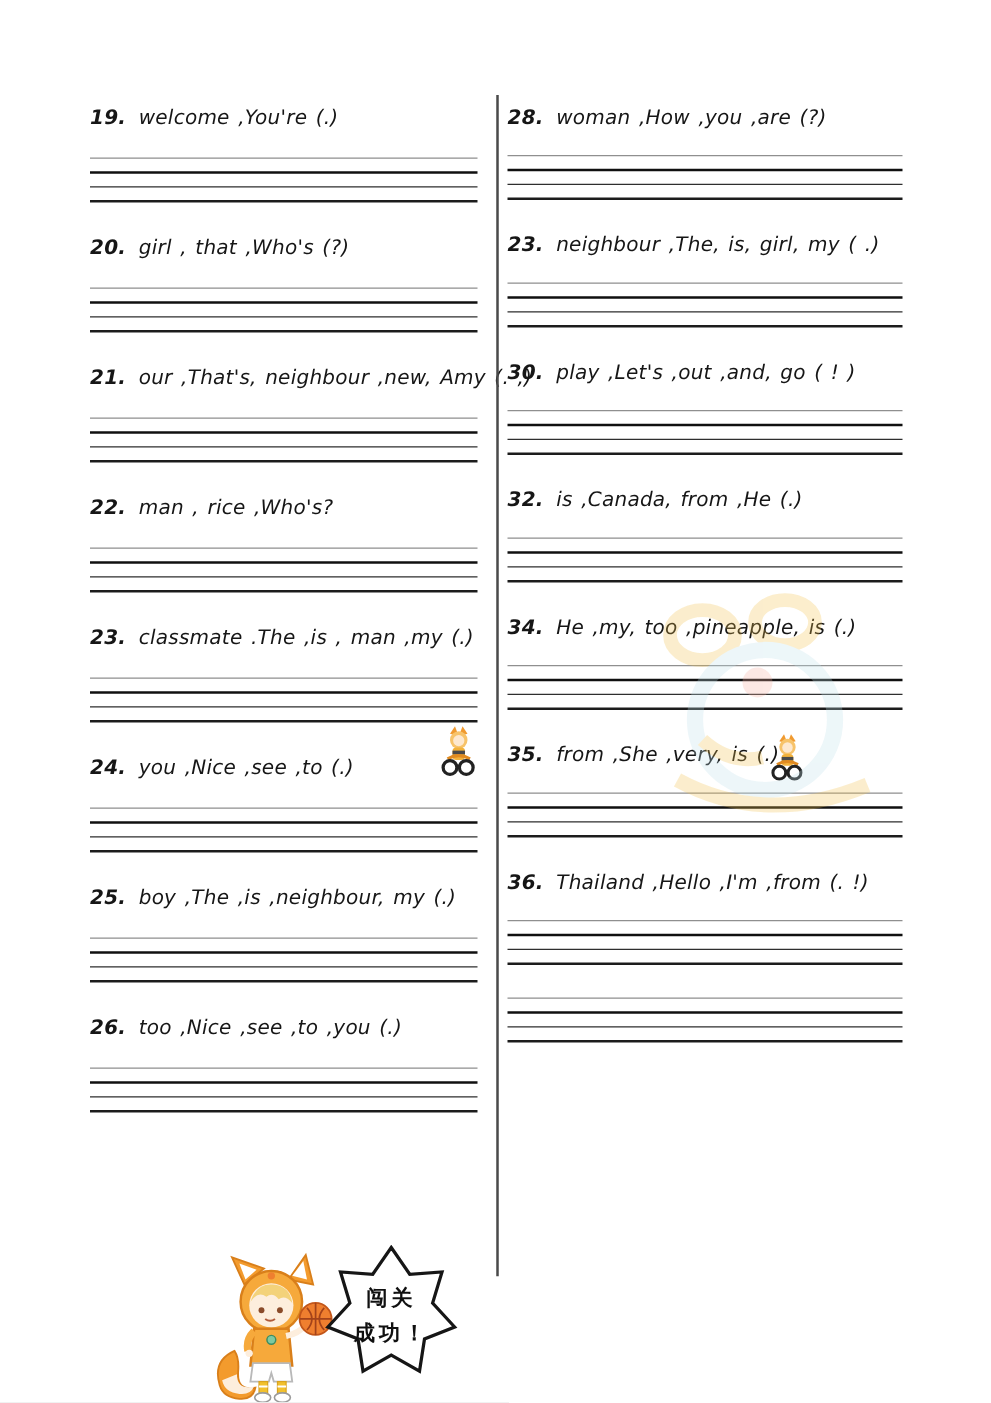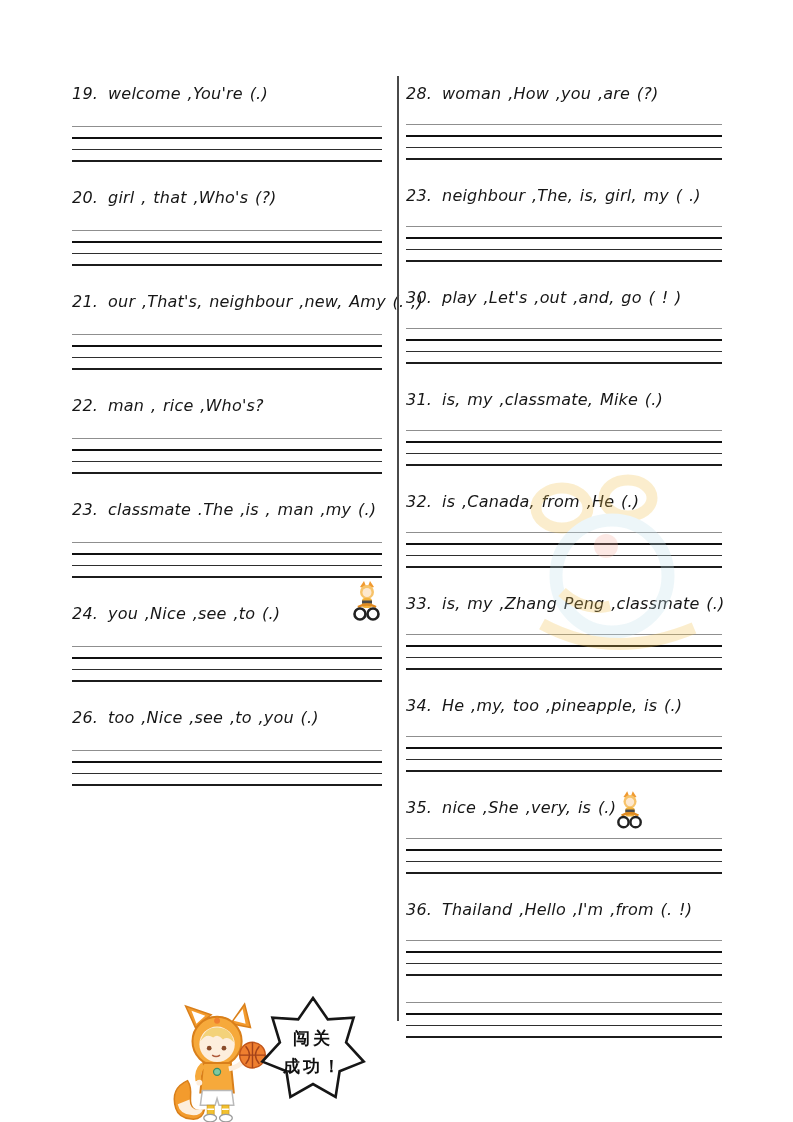--- a/index.html
+++ b/index.html
@@ -17,21 +17,21 @@
     position:absolute;left:397px;top:76px;width:2px;height:945px;
     background:#4a4a4a;
   }
   .item{margin-bottom:26px;position:relative;}
   .sent{
     height:22px;margin-bottom:20px;white-space:nowrap;
     font-style:italic;font-size:16px;color:#161616;
     letter-spacing:0.2px;word-spacing:1.5px;
   }
   .col-right .sent{margin-bottom:18px;}
-  .num{display:inline-block;margin-right:10px;font-weight:normal;}
+  .num{display:inline-block;margin-right:10px;font-weight:bold;}
   .grid4{
     height:36px;display:flex;flex-direction:column;justify-content:space-between;
   }
   .gl{width:100%;height:0;}
   .gl1{border-top:1px solid #8f8f8f;}
   .gl2{border-top:2px solid #101010;}
   .gl3{border-top:1px solid #2e2e2e;}
   .gl4{border-top:2px solid #1c1c1c;}
   .fox-abs{position:absolute;right:0px;top:-24px;width:30px;height:42px;}
   .fox-inline{position:absolute;left:210px;top:-8px;width:28px;height:40px;}
@@ -107,20 +107,29 @@
               <circle cx="21" cy="34" r="5.5" fill="none" stroke="#222222" stroke-width="2.6"></circle>
             </svg></span></div>
         <div class="grid4">
           <div class="gl gl1"></div>
           <div class="gl gl2"></div>
           <div class="gl gl3"></div>
           <div class="gl gl4"></div>
         </div>
       </div>
       <div class="item">
+        <div class="sent"><span class="num">25.</span><span>boy ,The ,is ,neighbour, my  (.)</span></div>
+        <div class="grid4">
+          <div class="gl gl1"></div>
+          <div class="gl gl2"></div>
+          <div class="gl gl3"></div>
+          <div class="gl gl4"></div>
+        </div>
+      </div>
+      <div class="item">
         <div class="sent"><span class="num">26.</span><span>too ,Nice ,see ,to ,you  (.)</span></div>
         <div class="grid4">
           <div class="gl gl1"></div>
           <div class="gl gl2"></div>
           <div class="gl gl3"></div>
           <div class="gl gl4"></div>
         </div>
       </div>
     </div>
 
@@ -148,57 +157,39 @@
       <div class="item">
         <div class="sent"><span class="num">30.</span><span>play ,Let's ,out ,and, go ( ! )</span></div>
         <div class="grid4">
           <div class="gl gl1"></div>
           <div class="gl gl2"></div>
           <div class="gl gl3"></div>
           <div class="gl gl4"></div>
         </div>
       </div>
       <div class="item">
-        <div class="sent"><span class="num">31.</span><span>is, my ,classmate, Mike  (.)</span></div>
-        <div class="grid4">
-          <div class="gl gl1"></div>
-          <div class="gl gl2"></div>
-          <div class="gl gl3"></div>
-          <div class="gl gl4"></div>
-        </div>
-      </div>
-      <div class="item">
         <div class="sent"><span class="num">32.</span><span>is ,Canada, from ,He  (.)</span></div>
         <div class="grid4">
           <div class="gl gl1"></div>
           <div class="gl gl2"></div>
           <div class="gl gl3"></div>
           <div class="gl gl4"></div>
         </div>
       </div>
       <div class="item">
-        <div class="sent"><span class="num">33.</span><span>is, my ,Zhang Peng ,classmate  (.)</span></div>
-        <div class="grid4">
-          <div class="gl gl1"></div>
-          <div class="gl gl2"></div>
-          <div class="gl gl3"></div>
-          <div class="gl gl4"></div>
-        </div>
-      </div>
-      <div class="item">
         <div class="sent"><span class="num">34.</span><span>He ,my, too ,pineapple, is  (.)</span></div>
         <div class="grid4">
           <div class="gl gl1"></div>
           <div class="gl gl2"></div>
           <div class="gl gl3"></div>
           <div class="gl gl4"></div>
         </div>
       </div>
       <div class="item">
-        <div class="sent"><span class="num">35.</span><span>nice ,She ,very, is  (.)</span><span class="fox-inline"><svg viewBox="0 0 30 42" width="100%" height="100%">
+        <div class="sent"><span class="num">35.</span><span>from ,She ,very, is  (.)</span><span class="fox-inline"><svg viewBox="0 0 30 42" width="100%" height="100%">
               <polygon points="8,7 12,1 15,9" fill="#f09a30"></polygon>
               <polygon points="22,7 18,1 15,9" fill="#f09a30"></polygon>
               <circle cx="15" cy="12" r="7" fill="#f7c36a"></circle>
               <circle cx="15" cy="12.5" r="4.5" fill="#fde8cf"></circle>
               <rect x="10" y="18" width="10" height="10" rx="3" fill="#f2b23c"></rect>
               <rect x="10" y="20.5" width="10" height="3" fill="#4a4a4a"></rect>
               <path d="M6 27 q9 -5 18 0" stroke="#e08a20" stroke-width="2.5" fill="none"></path>
               <circle cx="8" cy="34" r="5.5" fill="none" stroke="#222222" stroke-width="2.6"></circle>
               <circle cx="21" cy="34" r="5.5" fill="none" stroke="#222222" stroke-width="2.6"></circle>
             </svg></span></div>

